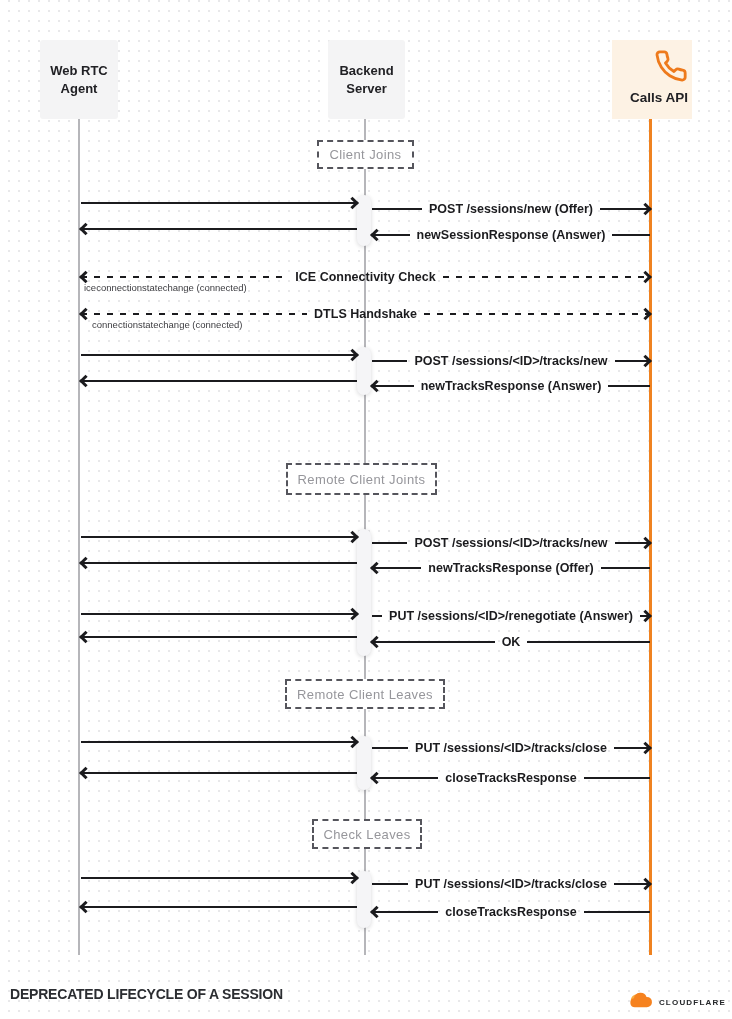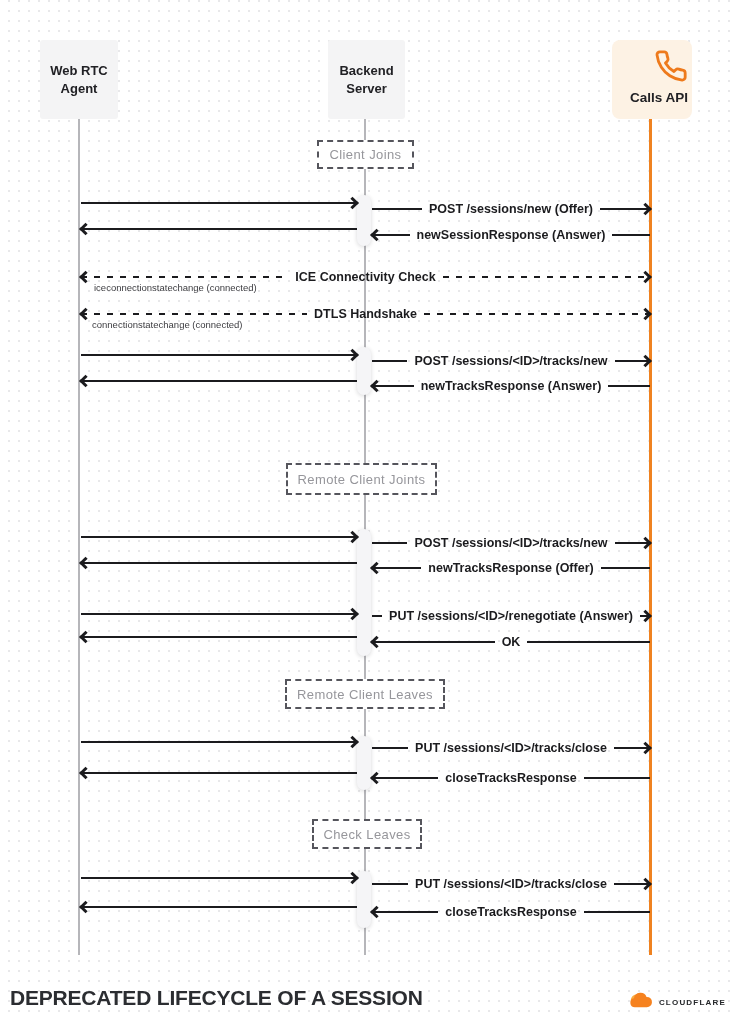--- a/index.html
+++ b/index.html
@@ -11,21 +11,21 @@
     background-image:radial-gradient(#e8e8ea 1.1px, transparent 1.1px);
     background-size:10px 10px; background-position:4px 6px;
   }
   
   .actor {
     position:absolute; top:40px; height:79px; z-index:6;
     display:flex; flex-direction:column; align-items:flex-end; justify-content:center;
     text-align:center; font-weight:700; font-size:13px; color:#212125; line-height:1.35;
     background:#f4f4f5; border-radius:3px;
   }
-  .actor.calls { background:#fdf2e4; border-radius:8px; justify-content:space-between; padding:9px 4px 12px; }
+  .actor.calls { background:#fdf2e4; border-radius:0; justify-content:space-between; padding:9px 4px 12px; }
   .actor.calls .alabel { font-size:13.5px; }
   
   .lifeline { position:absolute; top:119px; height:836px; width:2px; background:#b6b6ba; z-index:1; }
   .lifeline.orange { width:3px; background:#ef8220; }
   
   .abar {
     position:absolute; left:357px; width:14px; background:#f5f5f7;
     border-radius:7px; box-shadow:0 1px 4px rgba(40,40,45,.18); z-index:2;
   }
   
@@ -42,21 +42,21 @@
   .arr .albl { padding:0 7px; font-weight:700; font-size:12.5px; color:#1b1b1e; white-space:nowrap; line-height:1; }
   .hd { position:absolute; width:9px; height:9px; border-top:3px solid #1b1b1e; border-right:3px solid #1b1b1e; top:50%; }
   .hd.e { right:0; transform:translateY(-50%) rotate(45deg); }
   .hd.w { left:0; transform:translateY(-50%) rotate(-135deg); }
   .arr.orange .seg { background:#ef8220; }
   .arr.orange .albl { color:#ef8220; }
   .arr.orange .hd { border-color:#ef8220; }
   
   .event { position:absolute; font-size:9.5px; color:#3c3c40; z-index:3; white-space:nowrap; }
   
-  .title { position:absolute; left:10px; top:986px; font-size:21px; font-weight:700; color:#2b2d31; letter-spacing:-.2px; z-index:6; }
+  .title { position:absolute; left:10px; top:986px; font-size:14px; font-weight:700; color:#2b2d31; letter-spacing:-.2px; z-index:6; }
   .brand { position:absolute; right:6px; top:992px; display:flex; align-items:center; gap:3px; z-index:6; }
   .brand .bword { font-size:8px; font-weight:800; letter-spacing:1.2px; color:#26282b; }
 </style>
 </head>
 <body>
 
 <div class="canvas">
 
   <div class="lifeline" style="left:78px"></div>
   <div class="lifeline" style="left:364px"></div>
@@ -117,21 +117,21 @@
     <span class="seg"></span>
   </div>
 
   <div class="arr dashed" style="left:81px;top:270px;width:569px">
     <span class="hd w"></span>
       <span class="seg"></span>
     <span class="albl">ICE Connectivity Check</span>
     <span class="seg"></span>
       <span class="hd e"></span>
   </div>
-  <div class="event" style="left:94px;top:282px">iceconnectionstatechange (connected)</div>
+  <div class="event" style="left:84px;top:282px">iceconnectionstatechange (connected)</div>
 
   <div class="arr dashed" style="left:81px;top:307px;width:569px">
     <span class="hd w"></span>
       <span class="seg"></span>
     <span class="albl">DTLS Handshake</span>
     <span class="seg"></span>
       <span class="hd e"></span>
   </div>
   <div class="event" style="left:92px;top:319px">connectionstatechange (connected)</div>
 

